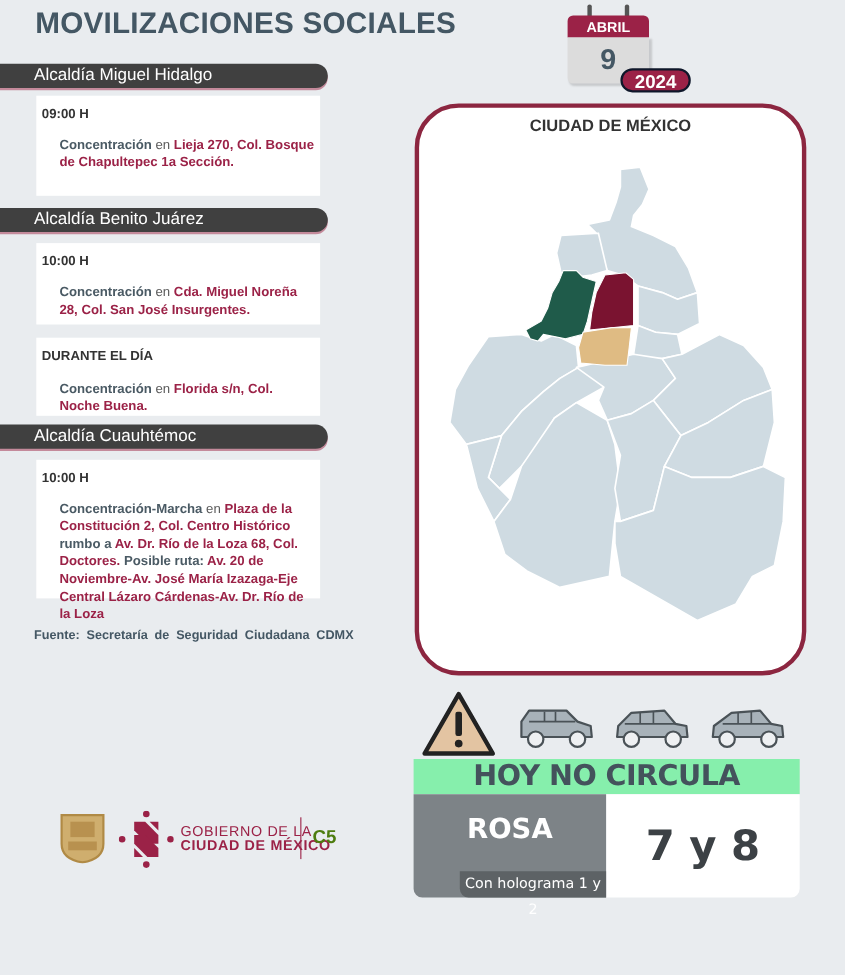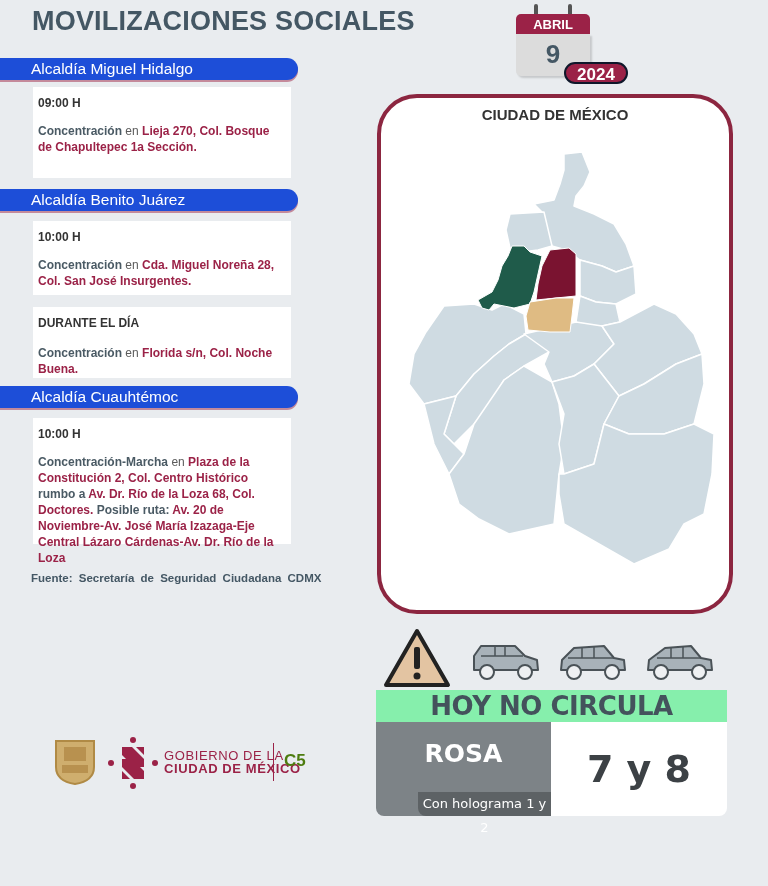--- a/index.html
+++ b/index.html
@@ -1,25 +1,25 @@
 <!DOCTYPE html>
 <html><head>
 <meta charset="utf-8">
 <style>
   * { box-sizing: border-box; margin: 0; padding: 0; }
   html, body { width: 768px; height: 886px; overflow: hidden; }
   body { background: #e9ecef; font-family: "Liberation Sans", sans-serif; position: relative; color: #333; }
 
   .title { position: absolute; left: 32px; top: 6px; font-size: 27px; font-weight: bold; color: #445764; letter-spacing: 0.2px; }
 
-  .section-bar { position: absolute; left: 0; width: 298px; height: 22px; background: #1d4ed8; border-radius: 0 12px 12px 0; color: #fff; font-size: 15.5px; padding-left: 31px; line-height: 22px; box-shadow: 0 2px 0 #c48a9b; }
+  .section-bar { position: absolute; left: 0; width: 298px; height: 22px; background: #404040; border-radius: 0 12px 12px 0; color: #fff; font-size: 15.5px; padding-left: 31px; line-height: 22px; box-shadow: 0 2px 0 #c48a9b; }
 
   .card { position: absolute; left: 33px; width: 258px; background: #fff; padding: 8px 5px 0 5px; font-size: 12px; font-weight: bold; line-height: 16px; }
   .card .time { color: #333; font-size: 12px; margin-bottom: 12px; }
-  .card .desc { color: #4a5a64; }
+  .card .desc { color: #4a5a64; margin-left: 16px; }
   .card .desc .hl { color: #9b2247; }
   .card .desc .dk { color: #4a5a64; }
   .card .desc .lt { color: #5a5a5a; font-weight: normal; }
 
   .source { position: absolute; left: 31px; top: 572px; font-size: 11.5px; font-weight: bold; color: #445764; word-spacing: 3px; }
 
   .calendar { position: absolute; left: 514px; top: 4px; width: 78px; height: 68px; }
   .cal-ring { position: absolute; top: 0; width: 4px; height: 14px; background: #555; border-radius: 2px; }
   .cal-head { position: absolute; top: 10px; left: 2px; width: 74px; height: 20px; background: #9b2247; color: #fff; font-size: 13px; font-weight: bold; text-align: center; line-height: 22px; border-radius: 5px 5px 0 0; }
   .cal-body { position: absolute; top: 30px; left: 2px; width: 74px; height: 42px; background: #dcdcdc; border-radius: 0 0 5px 5px; box-shadow: 2px 2px 2px rgba(0,0,0,0.15); color: #445764; font-size: 26px; font-weight: bold; text-align: center; line-height: 40px; }

